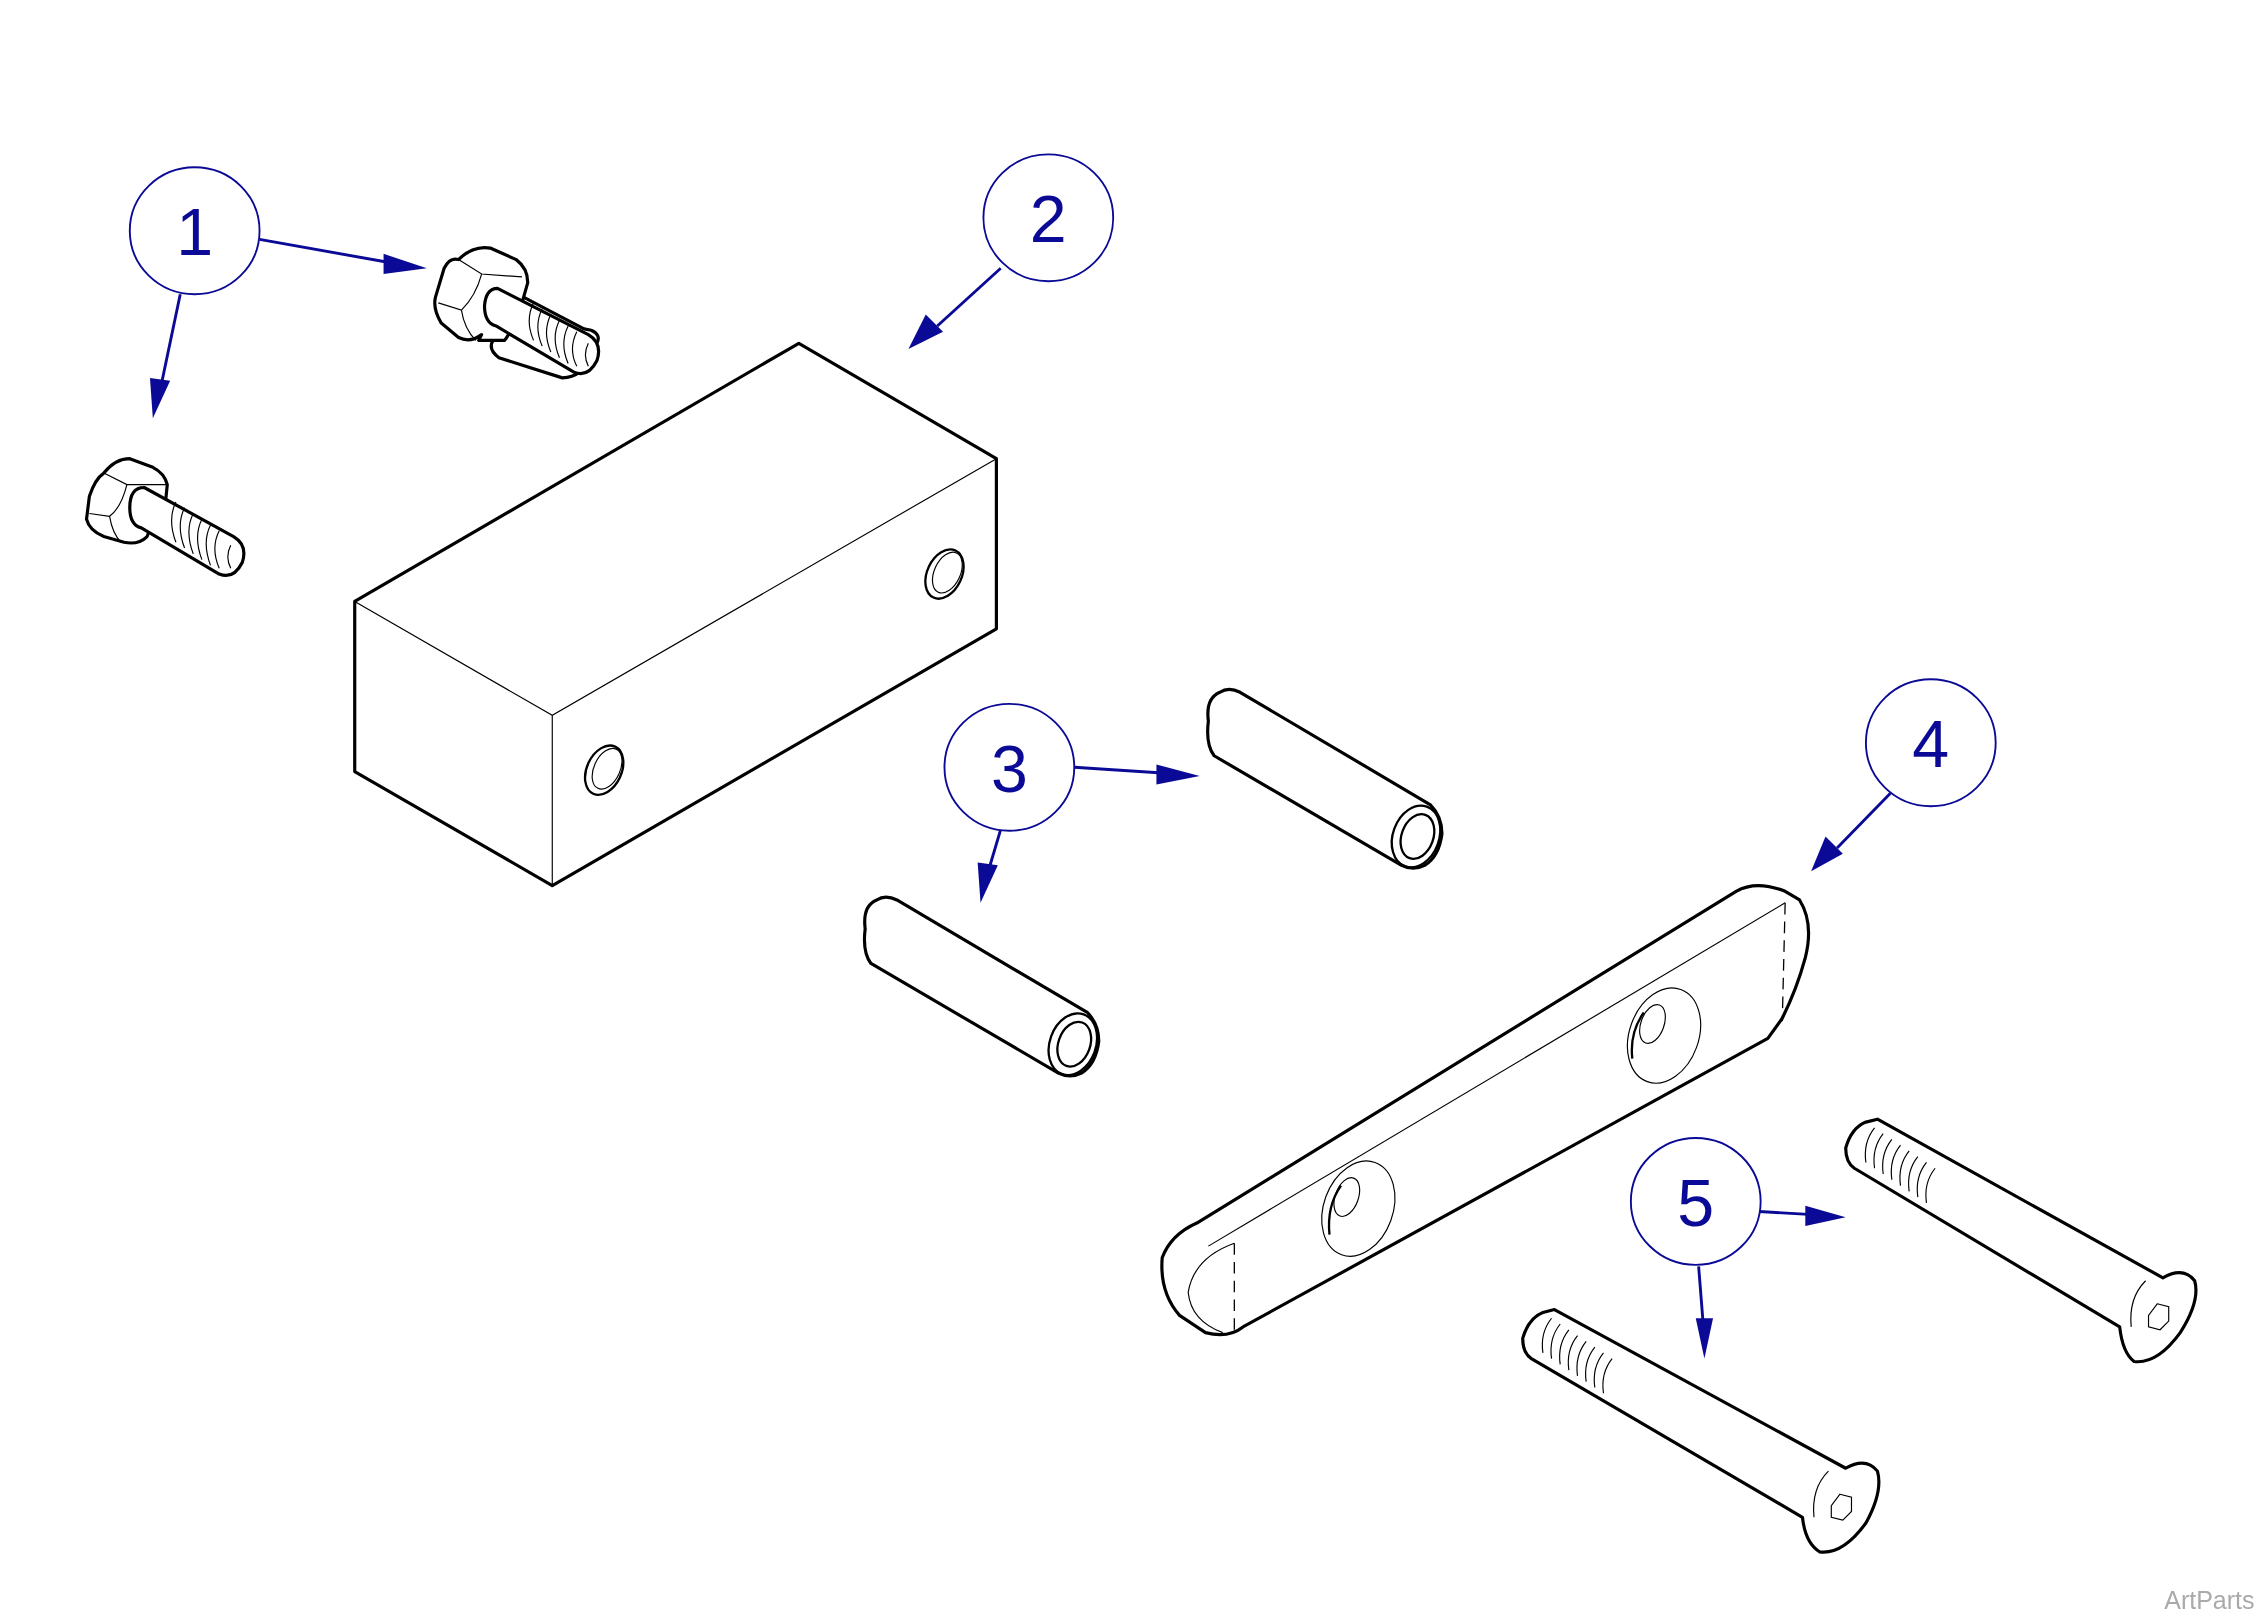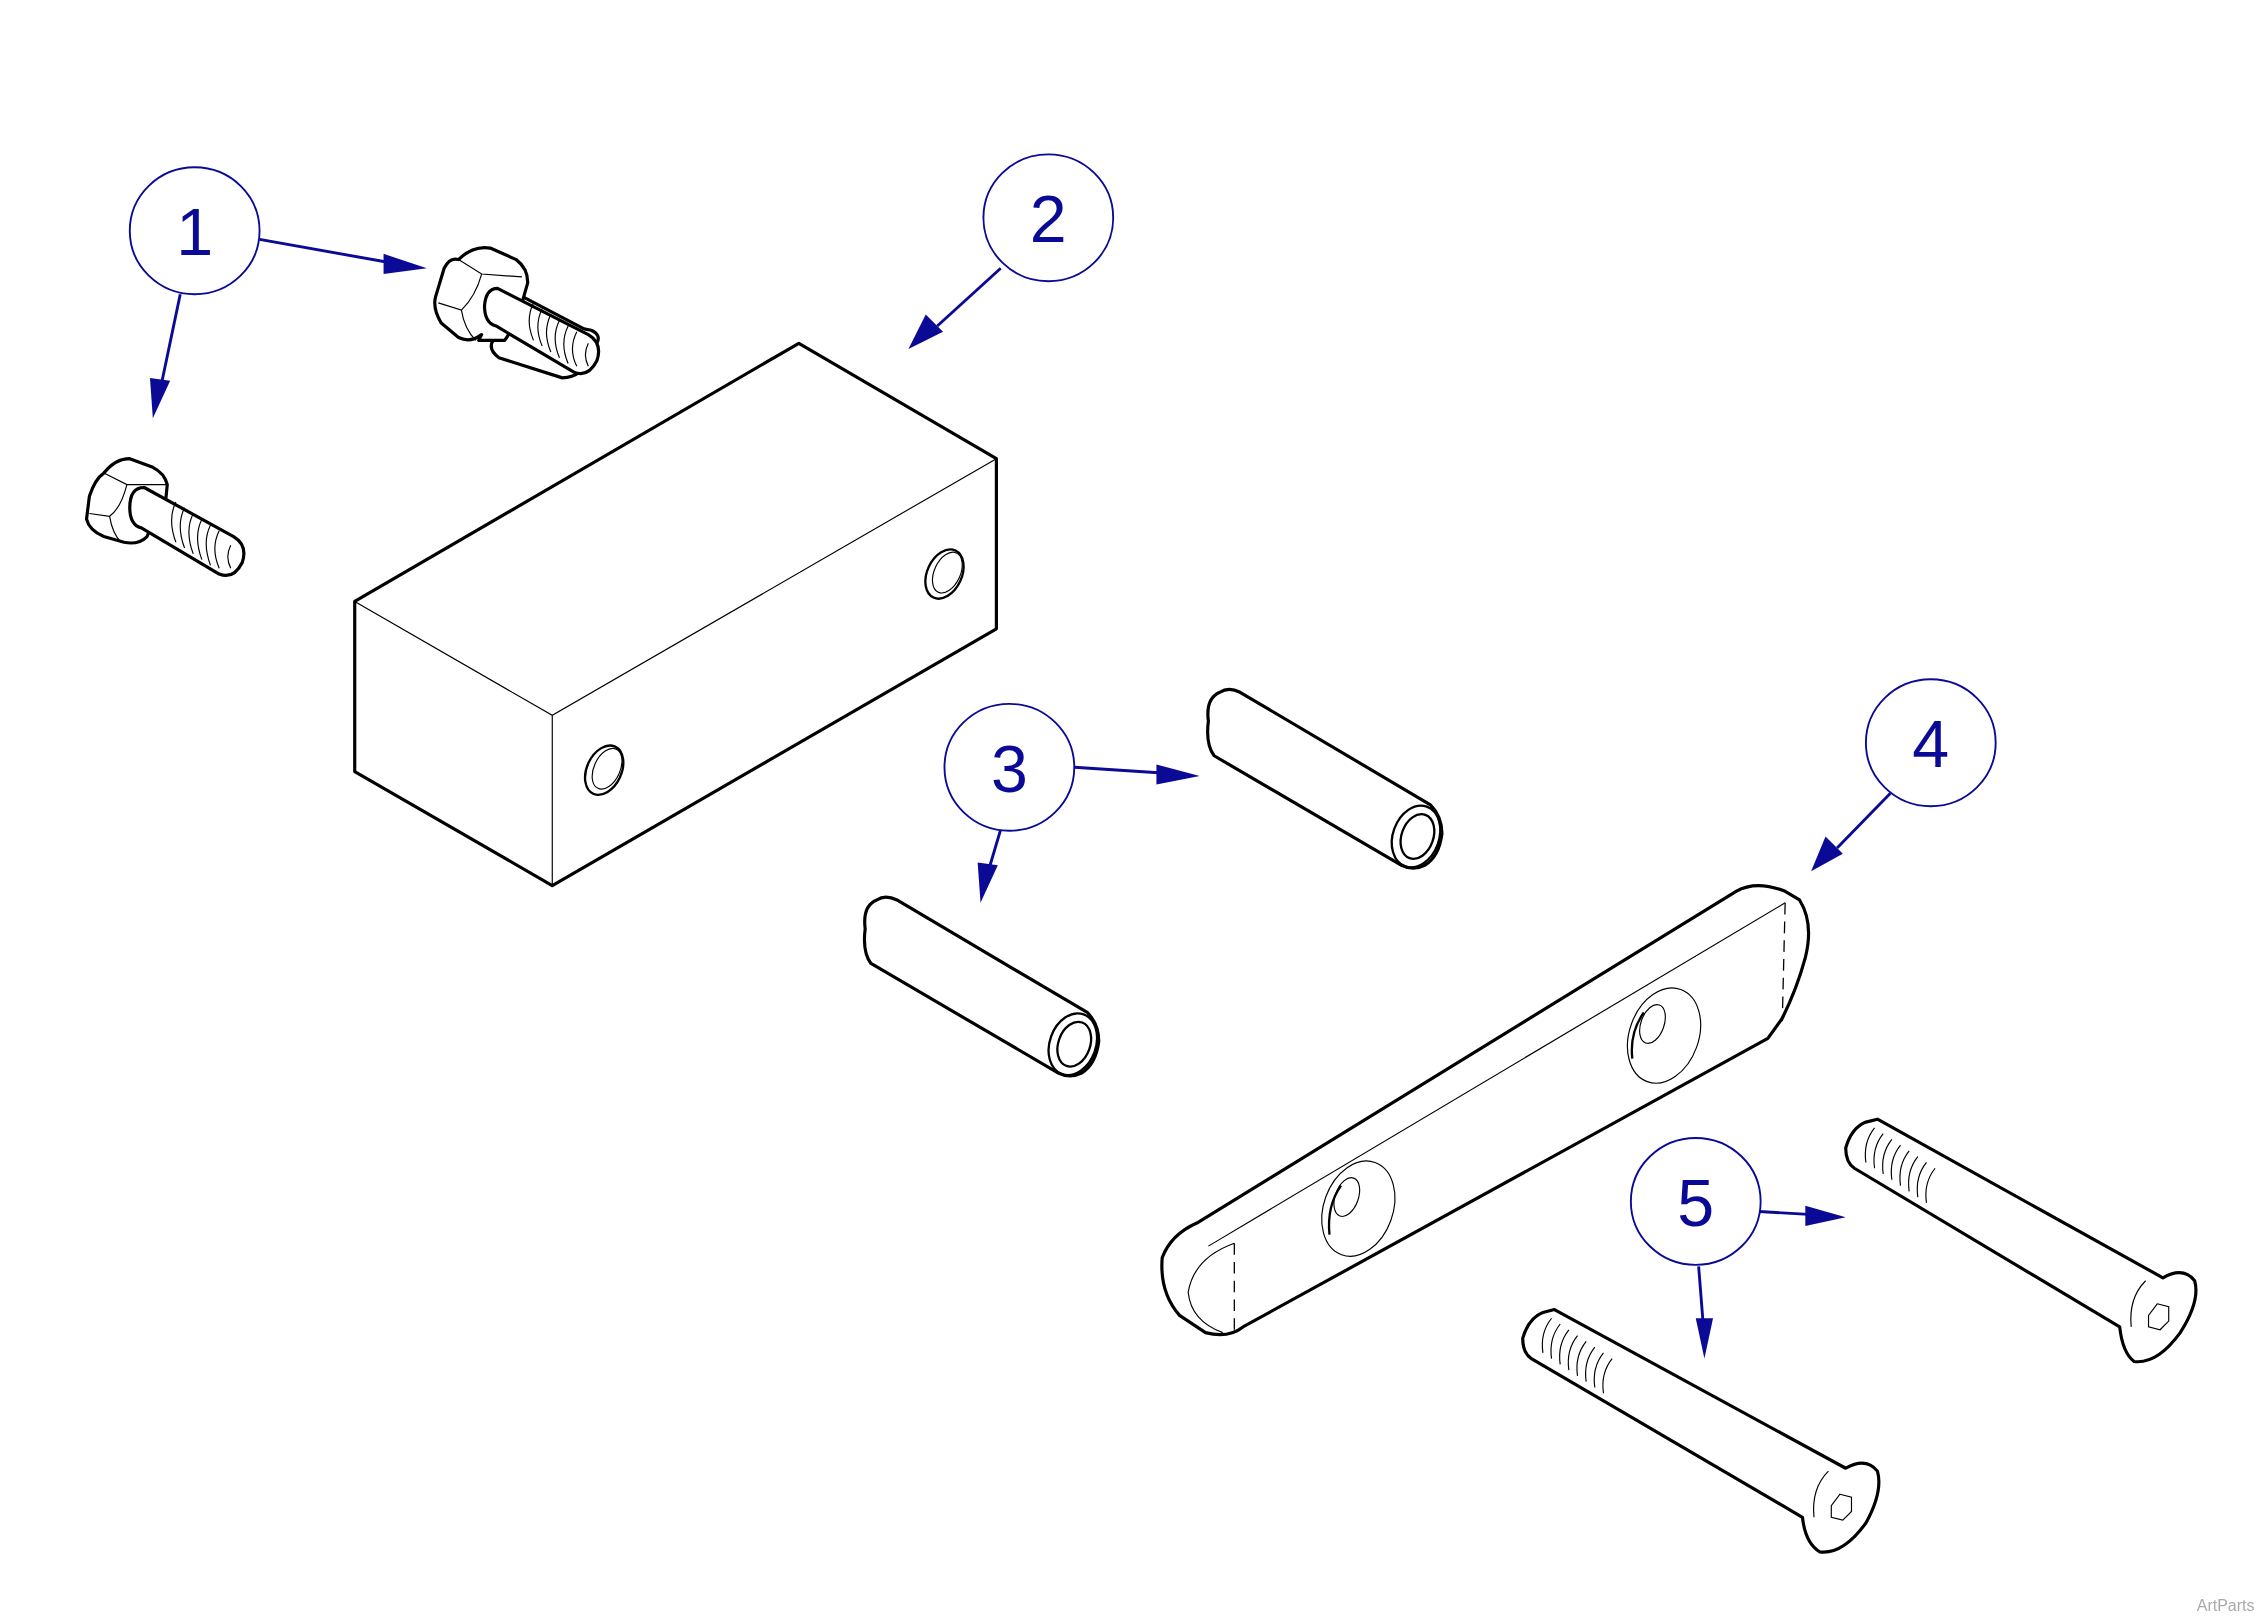--- a/index.html
+++ b/index.html
@@ -6,21 +6,21 @@
   body { width:2261px; height:1624px; position:relative; overflow:hidden; font-family:"Liberation Sans", sans-serif; }
   #diagram { position:absolute; left:0; top:0; width:2261px; height:1624px; }
   .part { fill:#ffffff; stroke:#000000; stroke-width:2.2; stroke-linejoin:round; stroke-linecap:round; }
   .thin { fill:none; stroke:#000000; stroke-width:0.8; }
   .med { fill:none; stroke:#000000; stroke-width:1.6; }
   .dash { fill:none; stroke:#000000; stroke-width:0.9; stroke-dasharray:8 5; }
   .callout-circle { fill:#ffffff; stroke:#0a0a96; stroke-width:1.3; }
   .callout-line { stroke:#0a0a96; stroke-width:2; fill:none; }
   .arrowhead { fill:#0a0a96; stroke:none; }
   .callout-num { fill:#0a0a96; font-family:"Liberation Sans", sans-serif; font-size:46px; text-anchor:middle; dominant-baseline:central; }
-  .watermark { position:absolute; right:6.5px; bottom:8.6px; color:#aaaaaa; font-family:"Liberation Sans", sans-serif; font-size:16px; }
+  .watermark { position:absolute; right:6.5px; bottom:8.6px; color:#aaaaaa; font-family:"Liberation Sans", sans-serif; font-size:25px; }
 </style>
 </head>
 <body>
 
 <svg id="diagram" viewBox="0 0 1568 1126" preserveAspectRatio="none" xmlns="http://www.w3.org/2000/svg">
 
   <g>
     <path class="part" d="M405,228 L363,206 Q358,204 354,210 L342,236 Q338,242 346,248 L390,262 Q397,262 402,258 L414,238 Q417,232 410,229 Z" transform="translate(0,0)"></path>
     <path class="part" d="M318,180 Q312,178 308,186 L302,206 Q300,214 306,224 L318,234 Q326,238 334,232 L332,236 L350,236 Q356,228 362,210 L366,196 Q366,186 358,180 L340,172 Q328,170 318,180 Z"></path>
     <path class="thin" d="M318,180 L334,190 L362,192"></path>

